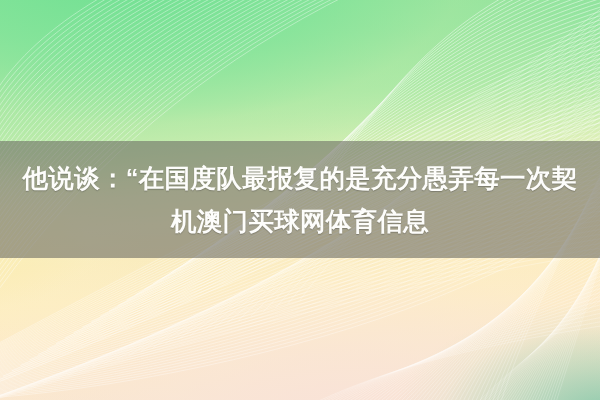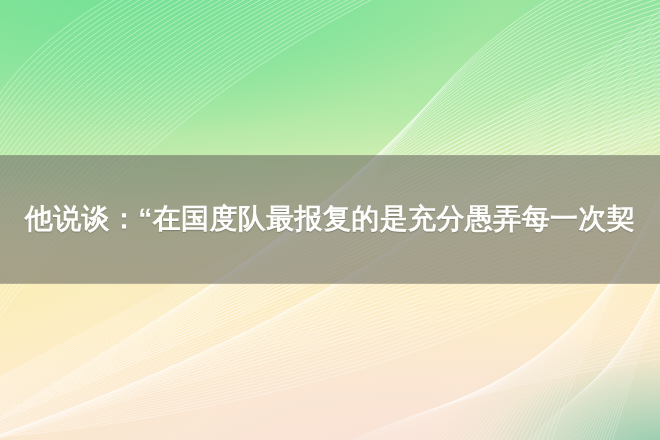--- a/index.html
+++ b/index.html
@@ -360,15 +360,16 @@
             <path d="M 547.76 410 C 578.32 321.12, 608.88 235.76, 645 127.44" opacity="0.35" stroke-width="0.7" stroke="#ffffff"></path>
             <path d="M 550.64 410 C 580.48 319.68, 610.32 232.64, 645 122.15999999999997" opacity="0.35" stroke-width="0.7" stroke="#ffffff"></path>
             <path d="M 553.52 410 C 582.64 318.24, 611.76 229.52, 645 116.88" opacity="0.35" stroke-width="0.7" stroke="#ffffff"></path>
           </g>
       </g>
     </svg>
   </div>
 
   <div class="caption-band">
     <div class="caption-line">他说谈：“在国度队最报复的是充分愚弄每一次契</div>
+    <div class="caption-line">机澳门买球网体育信息</div>
   </div>
 
 </div>
 
 </body></html>

